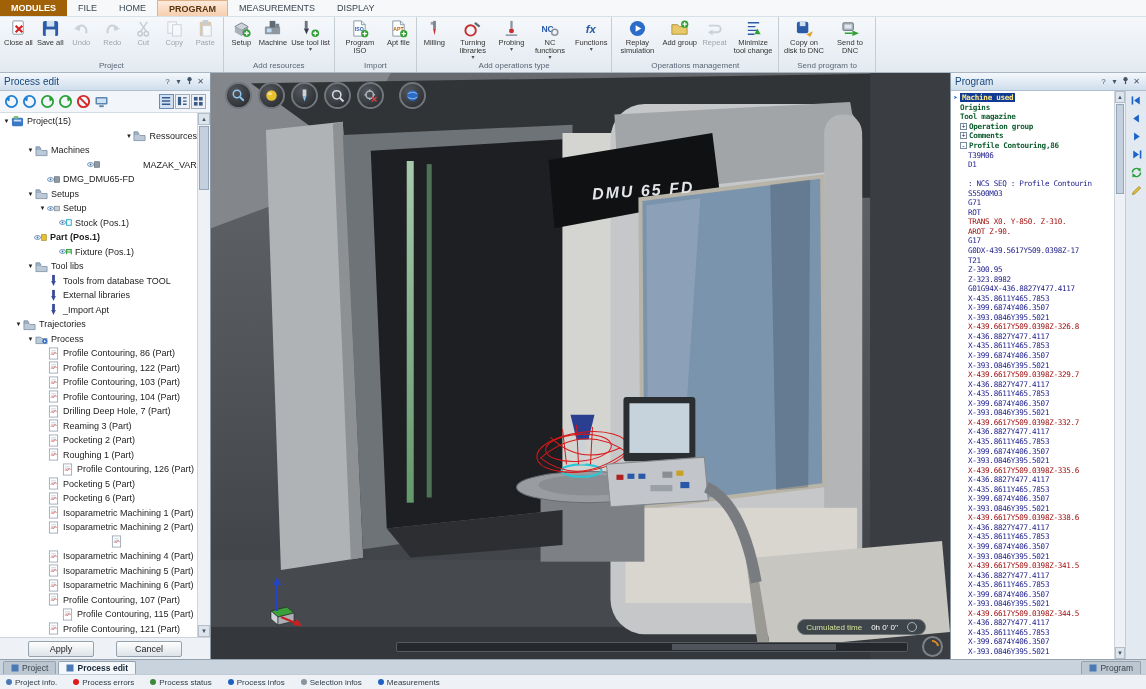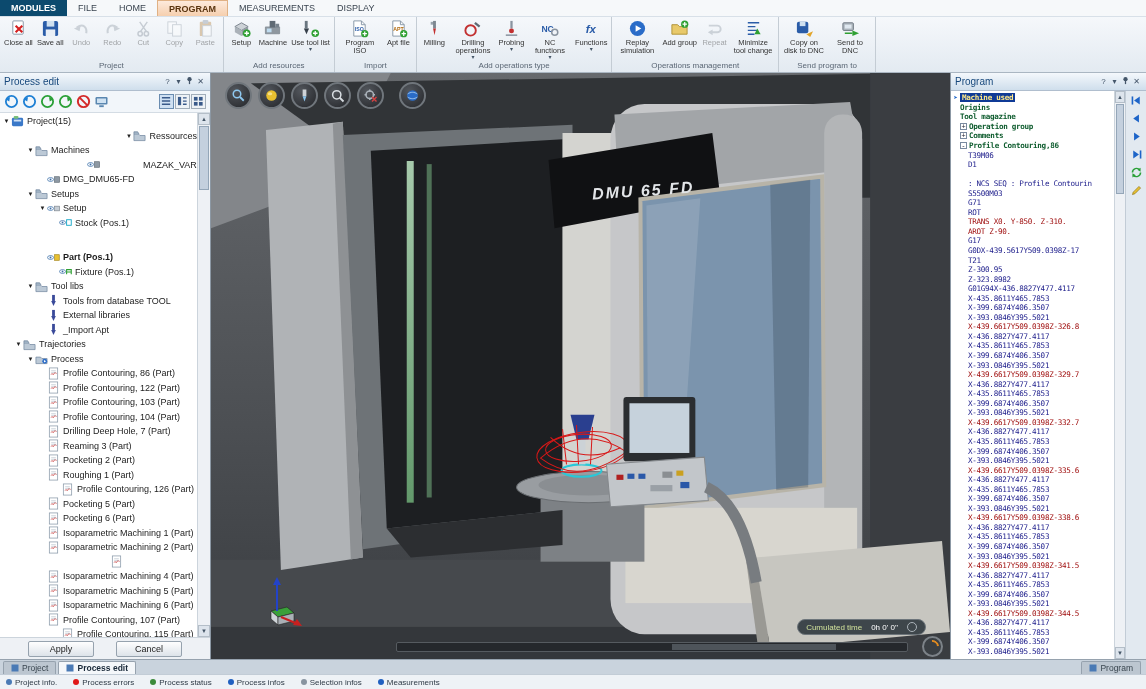--- a/index.html
+++ b/index.html
@@ -3,21 +3,21 @@
 <meta charset="utf-8">
 <style>
   * { box-sizing: border-box; margin: 0; padding: 0; }
   html,body { width:1146px; height:689px; overflow:hidden; font-family:"Liberation Sans", sans-serif; background:#dfe5ea; }
   .app { width:1146px; height:689px; display:flex; flex-direction:column; }
 
   
   .ribbon { height:73px; background:linear-gradient(#fbfcfe,#e3eaf1); border-bottom:1px solid #aab6c2; flex:none; }
   .rtabs { height:17px; display:flex; background:#f6f8fa; border-bottom:1px solid #d8e0e8; }
   .rtab { padding:0 11px; font-size:9px; color:#3a4450; display:flex; align-items:center; cursor:pointer; }
-  .rtab.modules { background:#0c4a6e; color:#fff; font-weight:bold; }
+  .rtab.modules { background:#a16207; color:#fff; font-weight:bold; }
   .rtab.active { background:linear-gradient(#fdeadc,#f6cfae); border:1px solid #e0b184; border-bottom:none; color:#5a3510; font-weight:bold; }
   .rgroups { display:flex; height:55px; align-items:stretch; }
   .rgroup { display:flex; flex-direction:column; border-right:1px solid #c4ccd4; padding:1px 2px 0; }
   .rbtns { flex:1; display:flex; align-items:flex-start; }
   .rbtn { min-width:31px; max-width:46px; display:flex; flex-direction:column; align-items:center; padding:1px 2px 0; font-size:7.5px; color:#333; text-align:center; border-radius:3px; cursor:pointer; position:relative; }
   .rbtn.disabled { opacity:.42; }
   .ric { height:19px; }
   .ric svg { width:19px; height:19px; display:block; }
   .rlbl { line-height:8px; margin-top:1px; }
   .darr { font-size:6px; color:#456; line-height:5px; }
@@ -270,21 +270,21 @@
               </span>
               <span class="rlbl">Milling</span>
             </div>
             <div class="rbtn">
               <span class="ric">
                 <svg viewBox="0 0 20 20">
                   <circle cx="8" cy="12" r="5.5" fill="none" stroke="#c23030" stroke-width="2"></circle>
                   <path d="M12.5 4l5 4" stroke="#5f6a74" stroke-width="2.4"></path>
                 </svg>
               </span>
-              <span class="rlbl">Drilling operations</span>
+              <span class="rlbl">Turning libraries</span>
               <span class="darr">▾</span>
             </div>
             <div class="rbtn">
               <span class="ric">
                 <svg viewBox="0 0 20 20">
                   <path d="M10 2v8" stroke="#8a94a0" stroke-width="2.4"></path>
                   <circle cx="10" cy="12.5" r="2.6" fill="#c23030"></circle>
                   <path d="M4 17h12" stroke="#8a94a0" stroke-width="1.6"></path>
                 </svg>
               </span>
@@ -537,21 +537,21 @@
               <span class="exp"></span>
               <span class="ticon">
                 <svg viewBox="0 0 14 14">
                   <ellipse cx="3.8" cy="7" rx="3.2" ry="2.1" fill="#fff" stroke="#3a6ea8" stroke-width="0.8"></ellipse>
                   <circle cx="3.8" cy="7" r="1" fill="#3a6ea8"></circle>
                   <rect x="8.2" y="4" width="5" height="6" fill="none" stroke="#18a8c8" stroke-width="1"></rect>
                 </svg>
               </span>
               <span class="tlabel">Stock (Pos.1)</span>
             </div>
-            <div class="tree-row" style="padding-left: 38px; margin-top: 20px;">
+            <div class="tree-row" style="padding-left: 25px;">
               <span class="exp"></span>
               <span class="ticon">
                 <svg viewBox="0 0 14 14">
                   <ellipse cx="3.8" cy="7" rx="3.2" ry="2.1" fill="#fff" stroke="#3a6ea8" stroke-width="0.8"></ellipse>
                   <circle cx="3.8" cy="7" r="1" fill="#3a6ea8"></circle>
                   <rect x="8.2" y="4" width="5" height="6" fill="#e8c030" stroke="#a08010" stroke-width="0.7"></rect>
                 </svg>
               </span>
               <span class="tlabel bold">Part (Pos.1)</span>
             </div>

